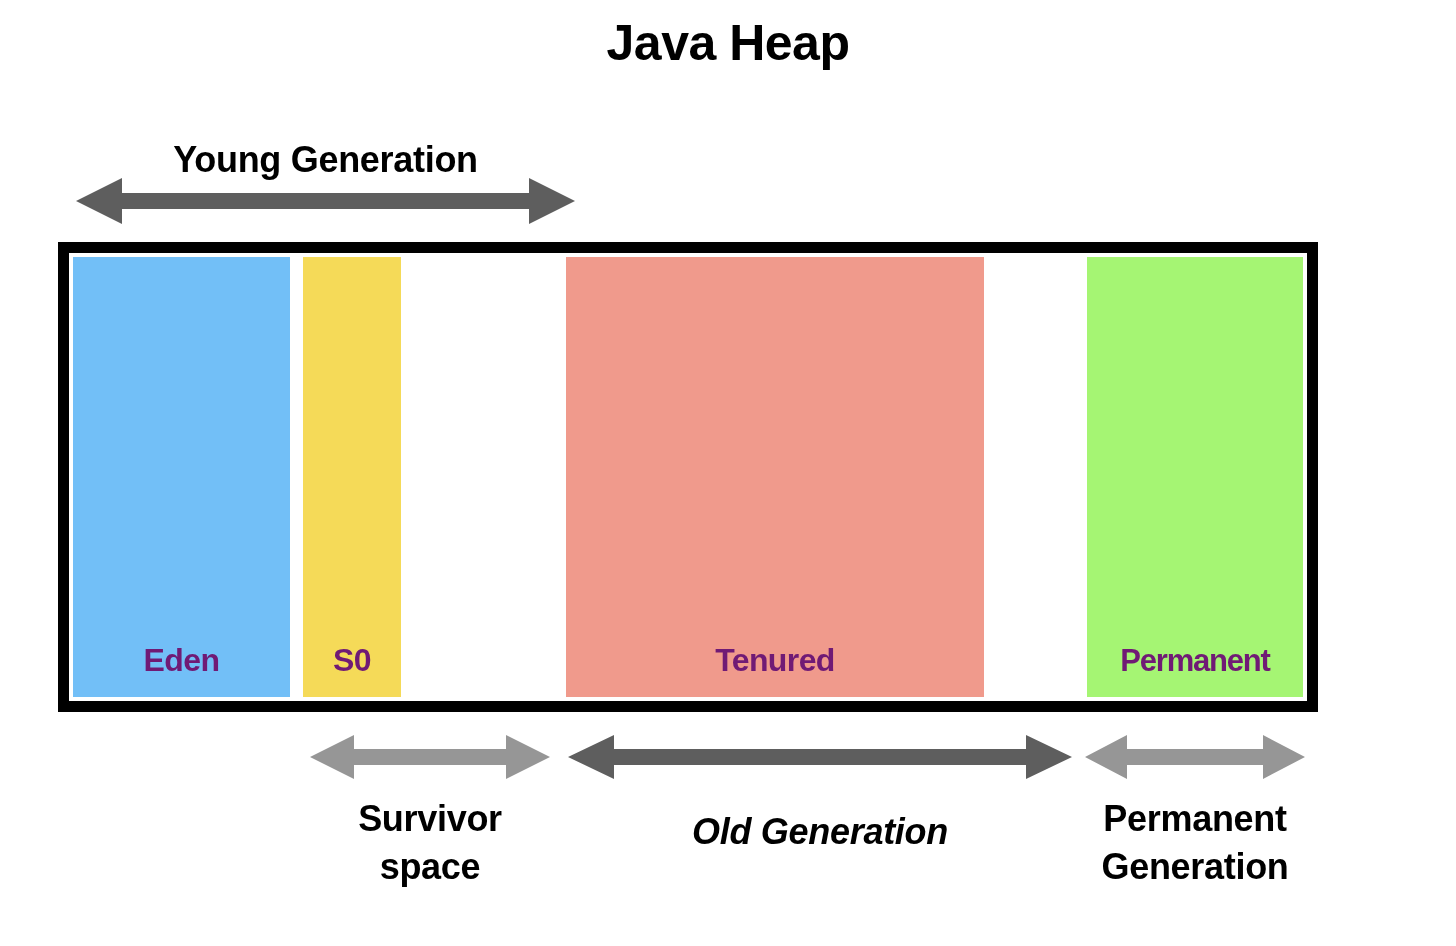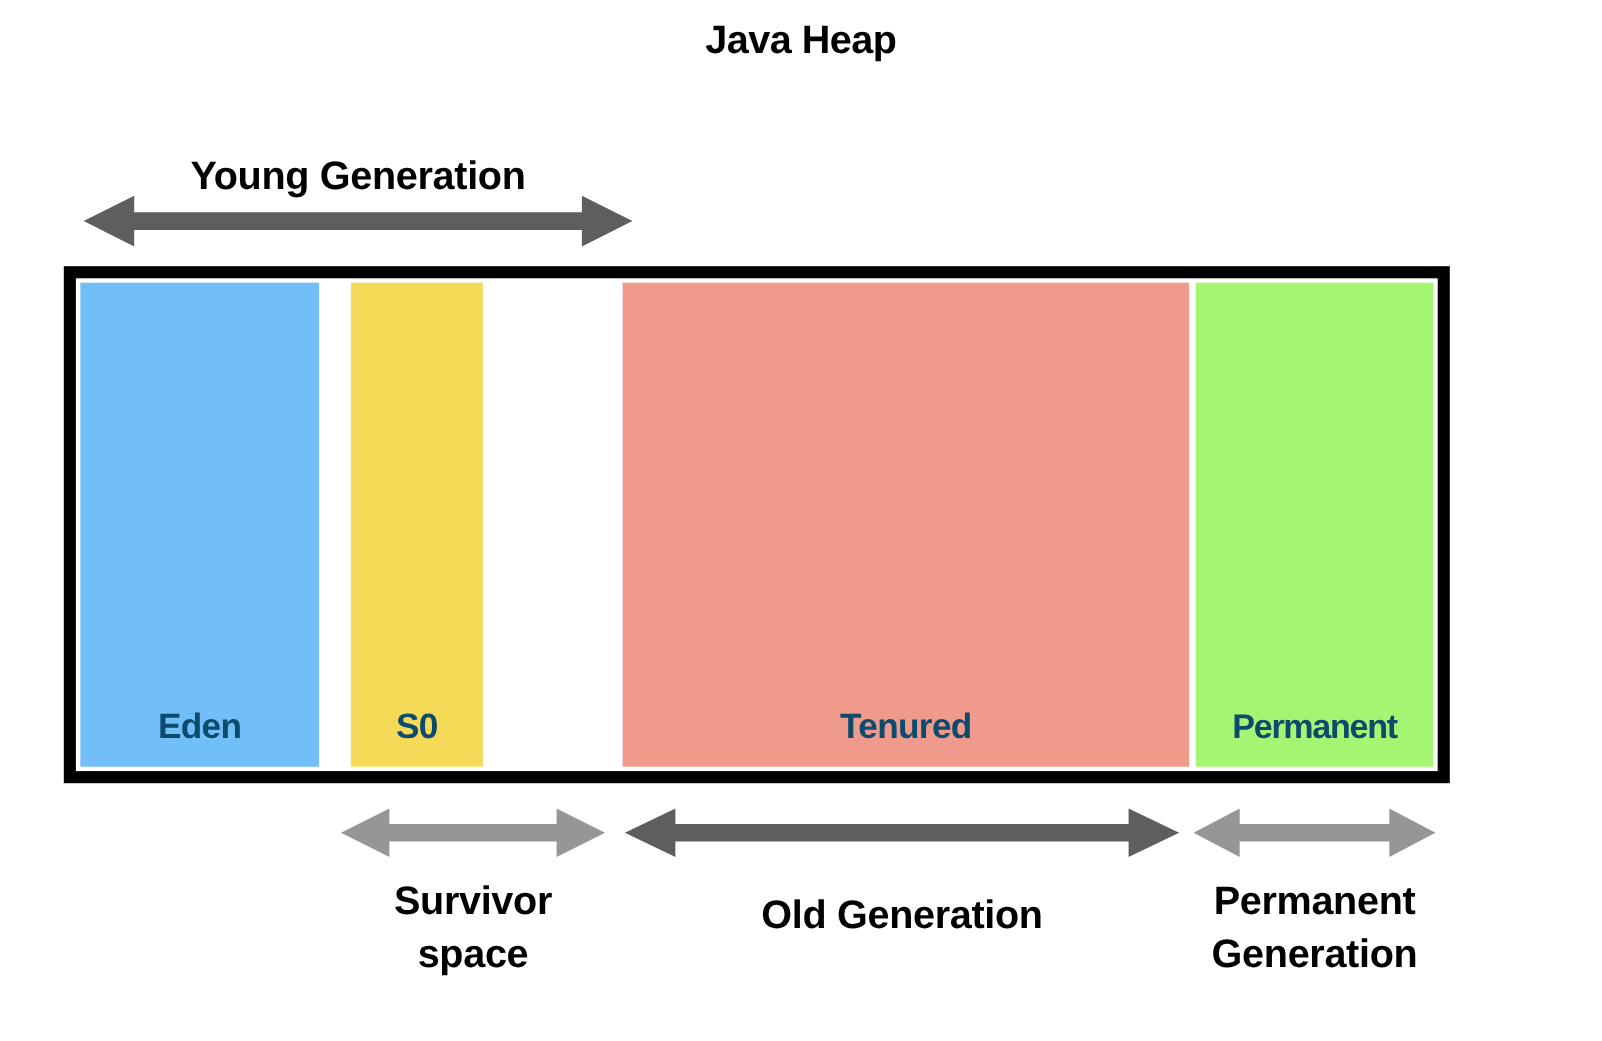--- a/index.html
+++ b/index.html
@@ -16,21 +16,21 @@
     color: #000000;
   }
 
   
   #page-title {
     position: absolute;
     left: 0;
     top: 16px;
     width: 1456px;
     text-align: center;
-    font-size: 36px;
+    font-size: 50px;
     font-weight: bold;
     letter-spacing: -0.5px;
     line-height: 1.1;
   }
 
   
   .arrow {
     position: absolute;
     display: block;
   }
@@ -53,20 +53,21 @@
   }
   #survivor-space-label {
     left: 290px;
     top: 795px;
     width: 280px;
   }
   #old-generation-label {
     left: 568px;
     top: 808px;
     width: 504px;
+    font-style: italic;
   }
   #permanent-generation-label {
     left: 1065px;
     top: 795px;
     width: 260px;
   }
 
   
   #heap-container {
     position: absolute;
@@ -94,29 +95,29 @@
   }
   .region-label {
     position: absolute;
     left: 0;
     right: 0;
     bottom: 18px;
     text-align: center;
     font-size: 32px;
     font-weight: bold;
     letter-spacing: -0.6px;
-    color: #0c4a6e;
+    color: #701a75;
     white-space: nowrap;
   }
 
   
   #region-eden      { left: 4px;    width: 217px; }
-  #region-s0        { left: 250px;  width: 120px; }
+  #region-s0        { left: 234px;  width: 98px; }
   #region-s1        { left: 367px;  width: 120px; }
-  #region-tenured   { left: 497px;  width: 515px; }
+  #region-tenured   { left: 497px;  width: 418px; }
   #region-permanent { left: 1018px; width: 216px; }
 
   #region-permanent .region-label { font-size: 31px; letter-spacing: -1.2px; }
 
   
   #young-generation-arrow    { left: 76px;   top: 176px; width: 499px; height: 50px; }
   #survivor-space-arrow      { left: 310px;  top: 733px; width: 240px; height: 48px; }
   #old-generation-arrow      { left: 568px;  top: 733px; width: 504px; height: 48px; }
   #permanent-generation-arrow{ left: 1085px; top: 733px; width: 220px; height: 48px; }
 </style>

